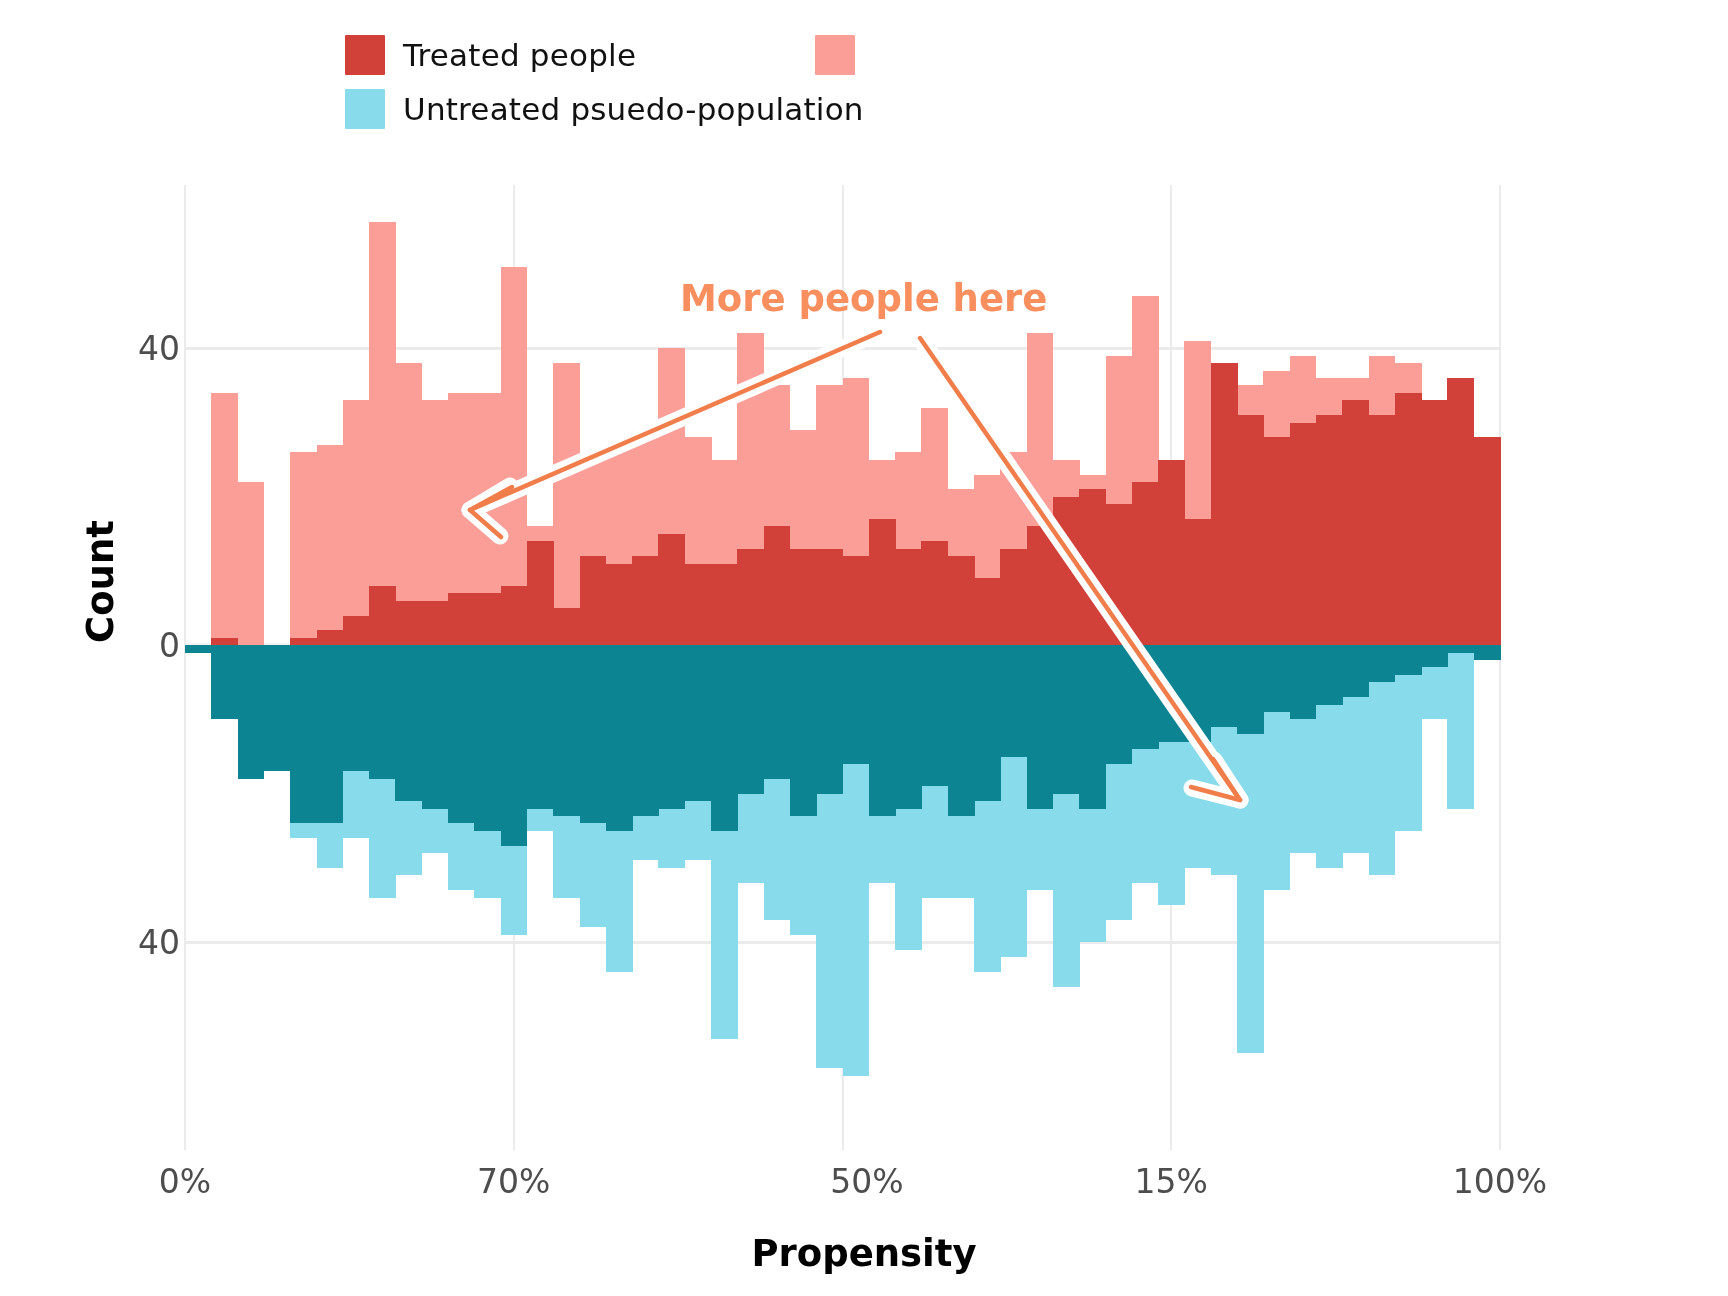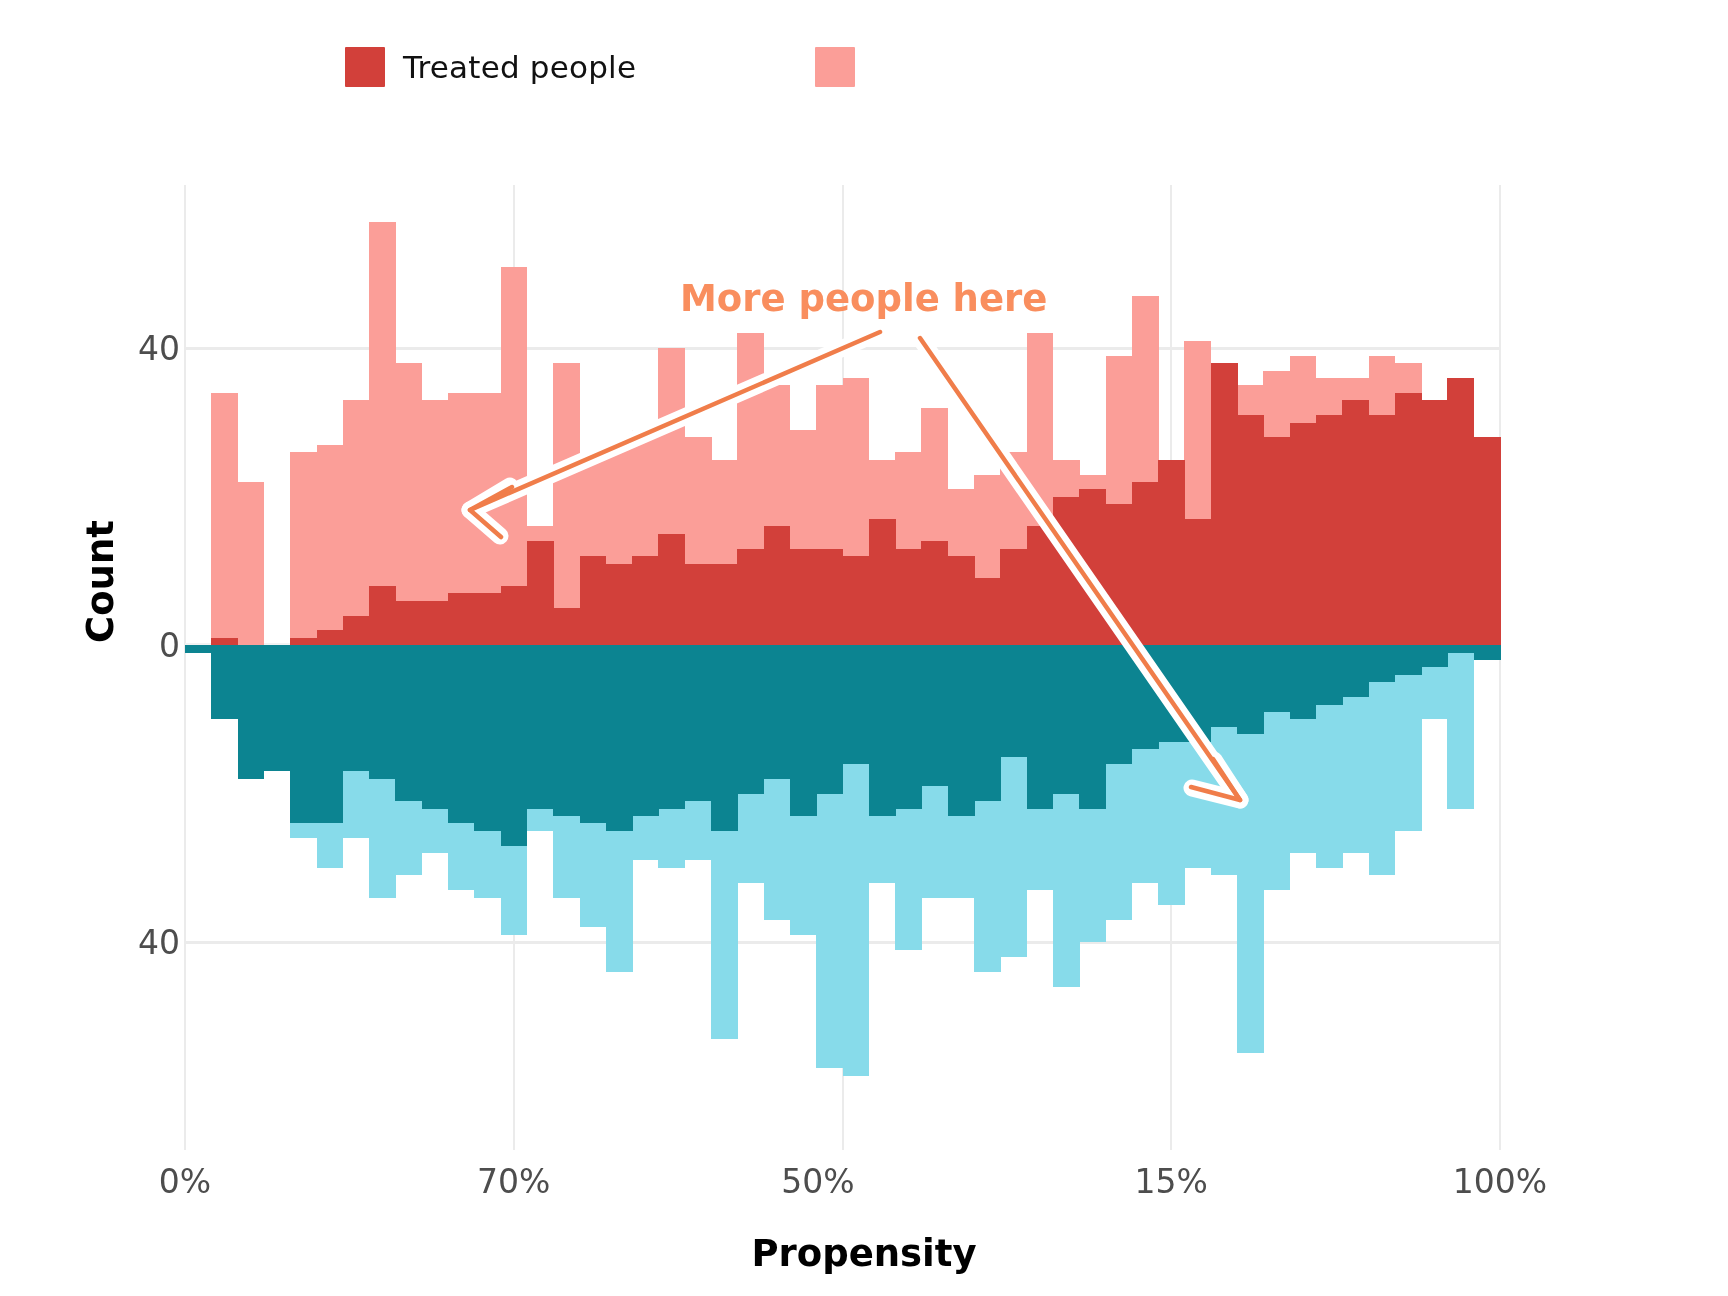--- a/index.html
+++ b/index.html
@@ -7,21 +7,21 @@
     width:1728px;height:1296px;
     background:#ffffff;
     font-family:"DejaVu Sans", sans-serif;
     overflow:hidden;
     position:relative;
   }
 
   
   #legend{
     position:absolute;
-    left:345px; top:40px;
+    left:345px; top:28px;
     width:1020px; height:110px;
     display:grid;
     grid-template-columns:470px 470px;
     grid-template-rows:54px 54px;
     align-items:center;
   }
   .legend-item{display:flex;align-items:center;gap:18px;}
   .legend-swatch{width:40px;height:40px;flex:0 0 40px;border-radius:1px;}
   .legend-label{
     font-size:31px;color:#111111;white-space:nowrap;
@@ -91,20 +91,24 @@
 </head>
 <body>
 
 <div id="legend">
   <div class="legend-item">
     <span class="legend-swatch" style="background:#d2403a"></span>
     <span class="legend-label">Treated people</span>
   </div>
   <div class="legend-item">
     <span class="legend-swatch" style="background:#fb9e98"></span>
+  </div>
+  <div class="legend-item">
+    <span class="legend-swatch" style="background:#87dbea"></span>
+    <span class="legend-label">Untreated psuedo-population</span>
   </div>
 </div>
 
 <div id="y-axis-title">Count</div>
 <div id="x-axis-title">Propensity</div>
 
 <div id="panel">
   <div id="grid-layer">
       <div class="gridline-v" style="left: -1px;"></div>
       <div class="gridline-v" style="left: 327.75px;"></div>
@@ -308,21 +312,21 @@
       <div class="bar bar-people-u" style="left: 1209.8px; width: 26.9px; top: 460.231px; height: 29.6923px;"></div>
       <div class="bar bar-people-u" style="left: 1236.1px; width: 26.9px; top: 460.231px; height: 22.2692px;"></div>
       <div class="bar bar-people-u" style="left: 1262.4px; width: 26.9px; top: 460.231px; height: 7.42308px;"></div>
       <div class="bar bar-people-u" style="left: 1288.7px; width: 26.9px; top: 460.231px; height: 14.8462px;"></div>
     </div>
 </div>
 
 <div id="ticks-layer">
     <div class="xtick" style="left: 185px;">0%</div>
     <div class="xtick" style="left: 513.75px;">70%</div>
-    <div class="xtick" style="left: 818px;">50%</div>
+    <div class="xtick" style="left: 867px;">50%</div>
     <div class="xtick" style="left: 1171.25px;">15%</div>
     <div class="xtick" style="left: 1500px;">100%</div>
     <div class="ytick" style="top: 348.308px;">40</div>
     <div class="ytick" style="top: 645.231px;">0</div>
     <div class="ytick" style="top: 942.154px;">40</div>
   </div>
 
 <div id="annotation-text">More people here</div>
 
 <svg id="annotation-arrows" viewBox="0 0 1728 1296" xmlns="http://www.w3.org/2000/svg">

